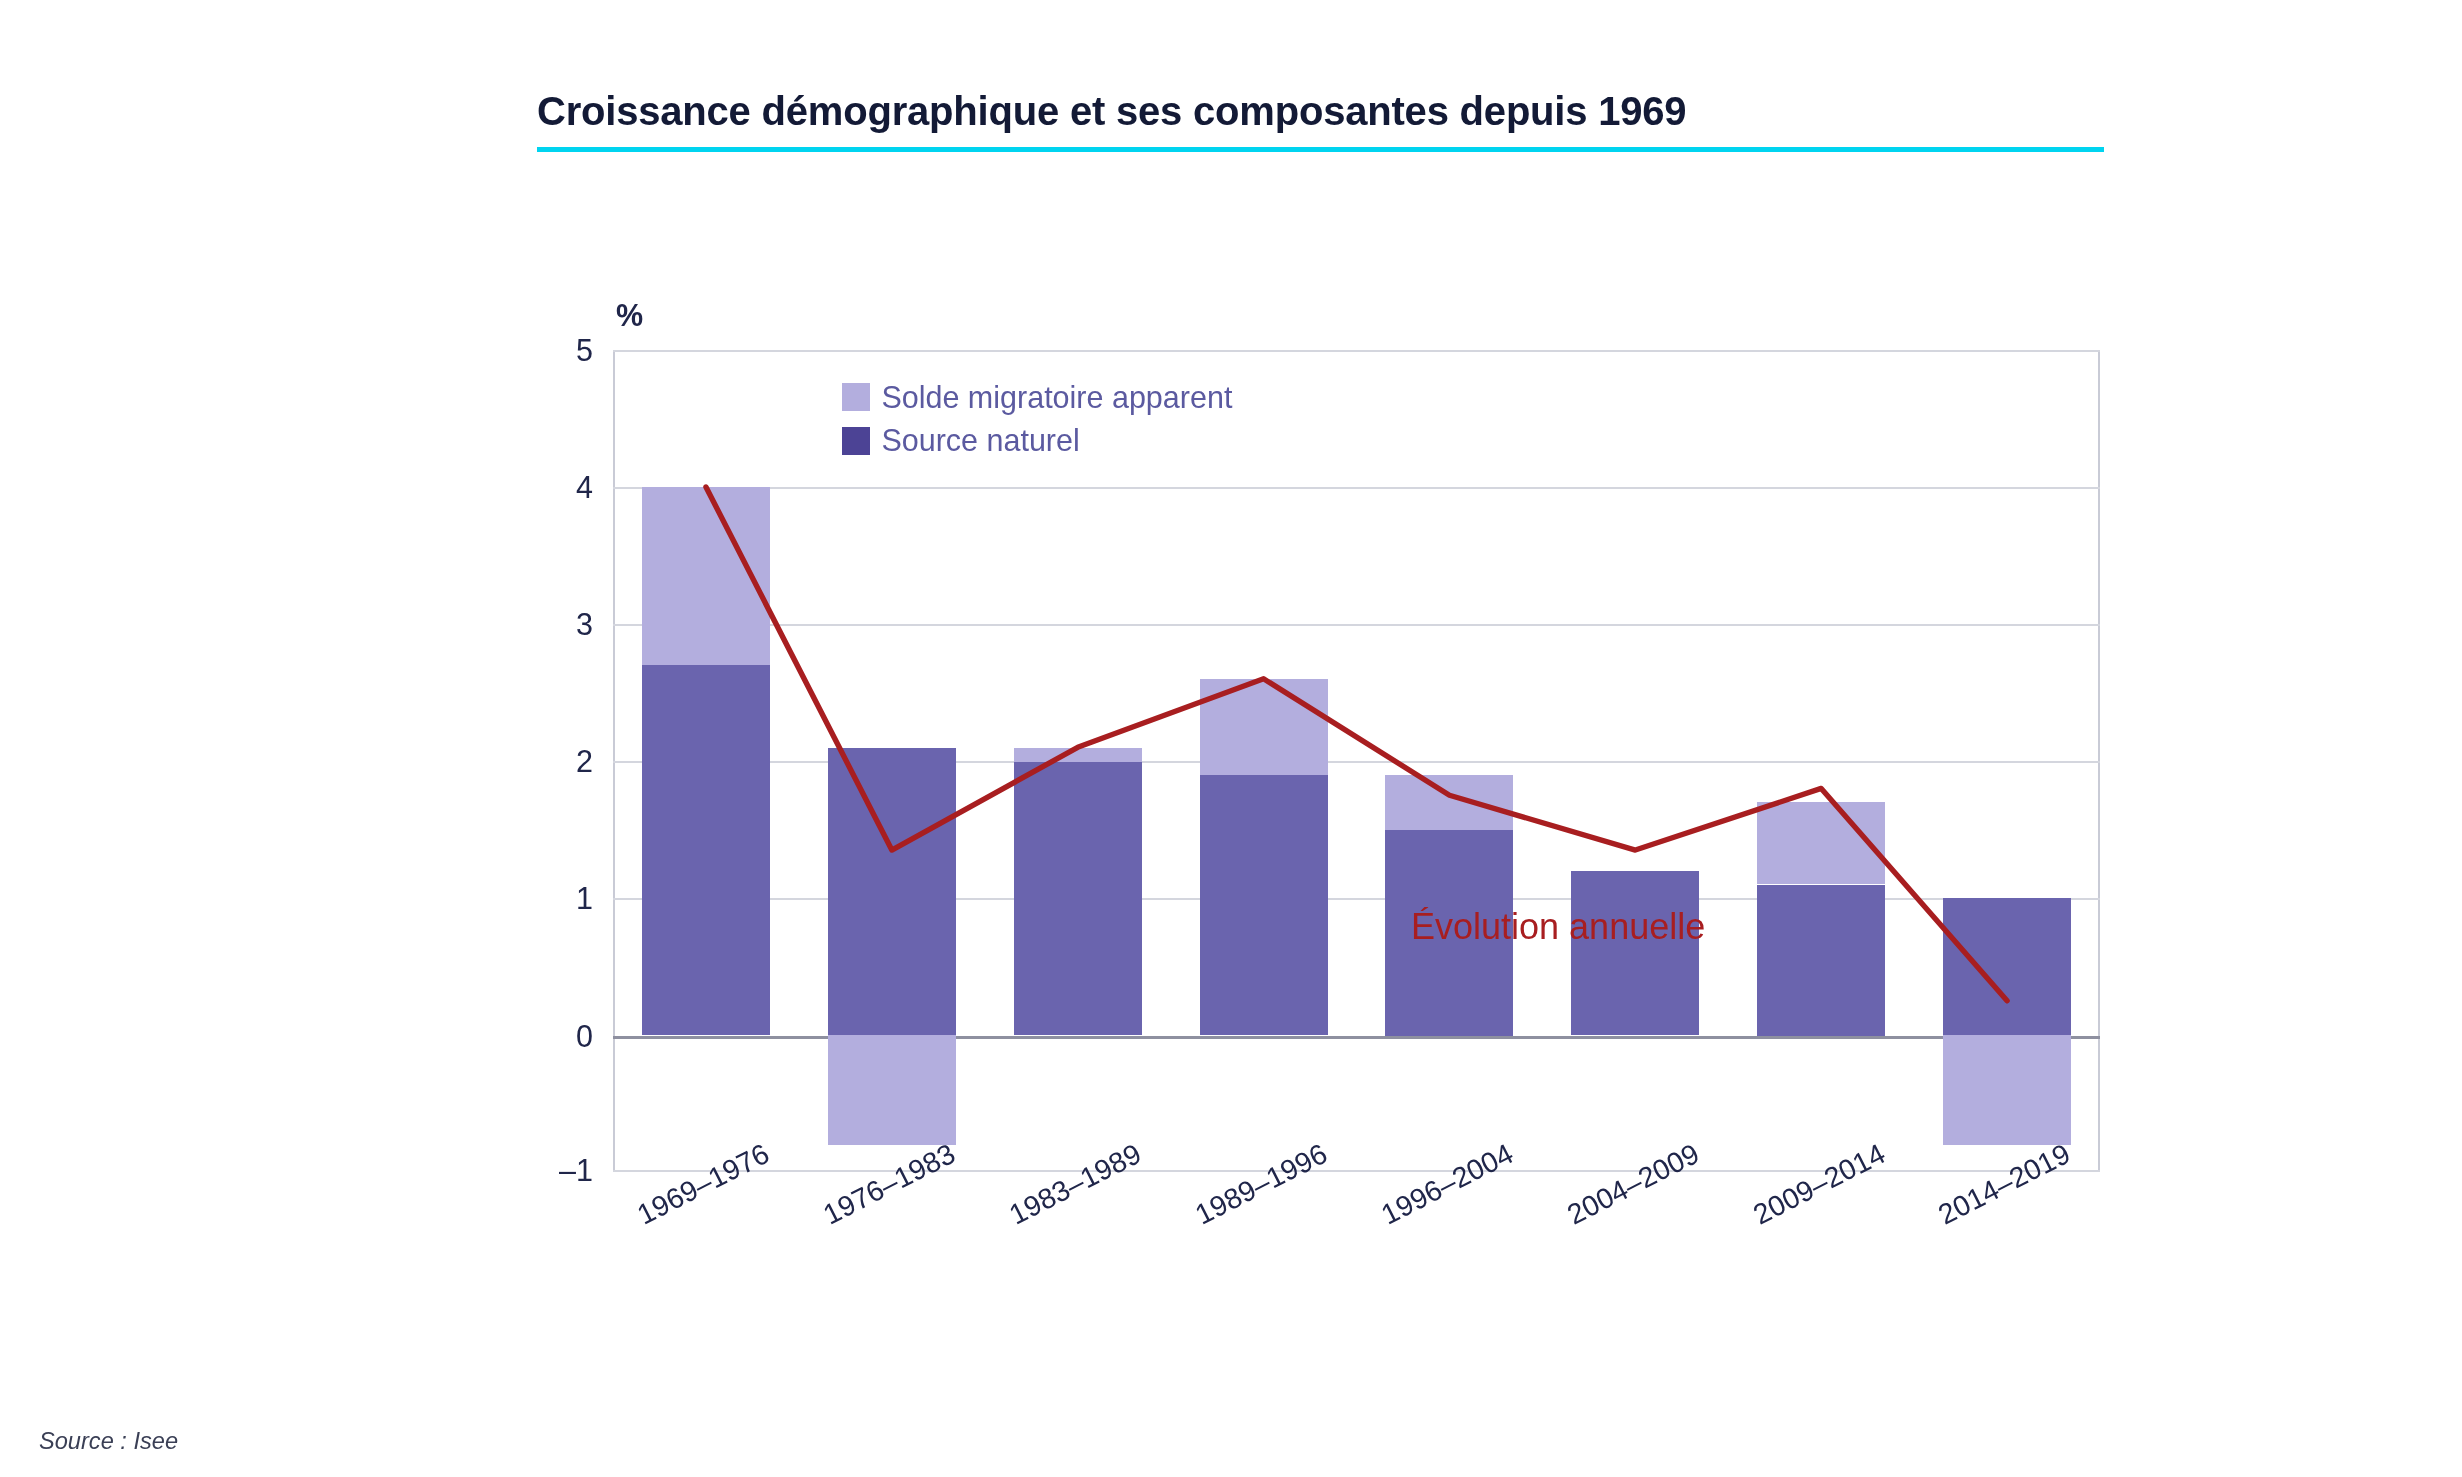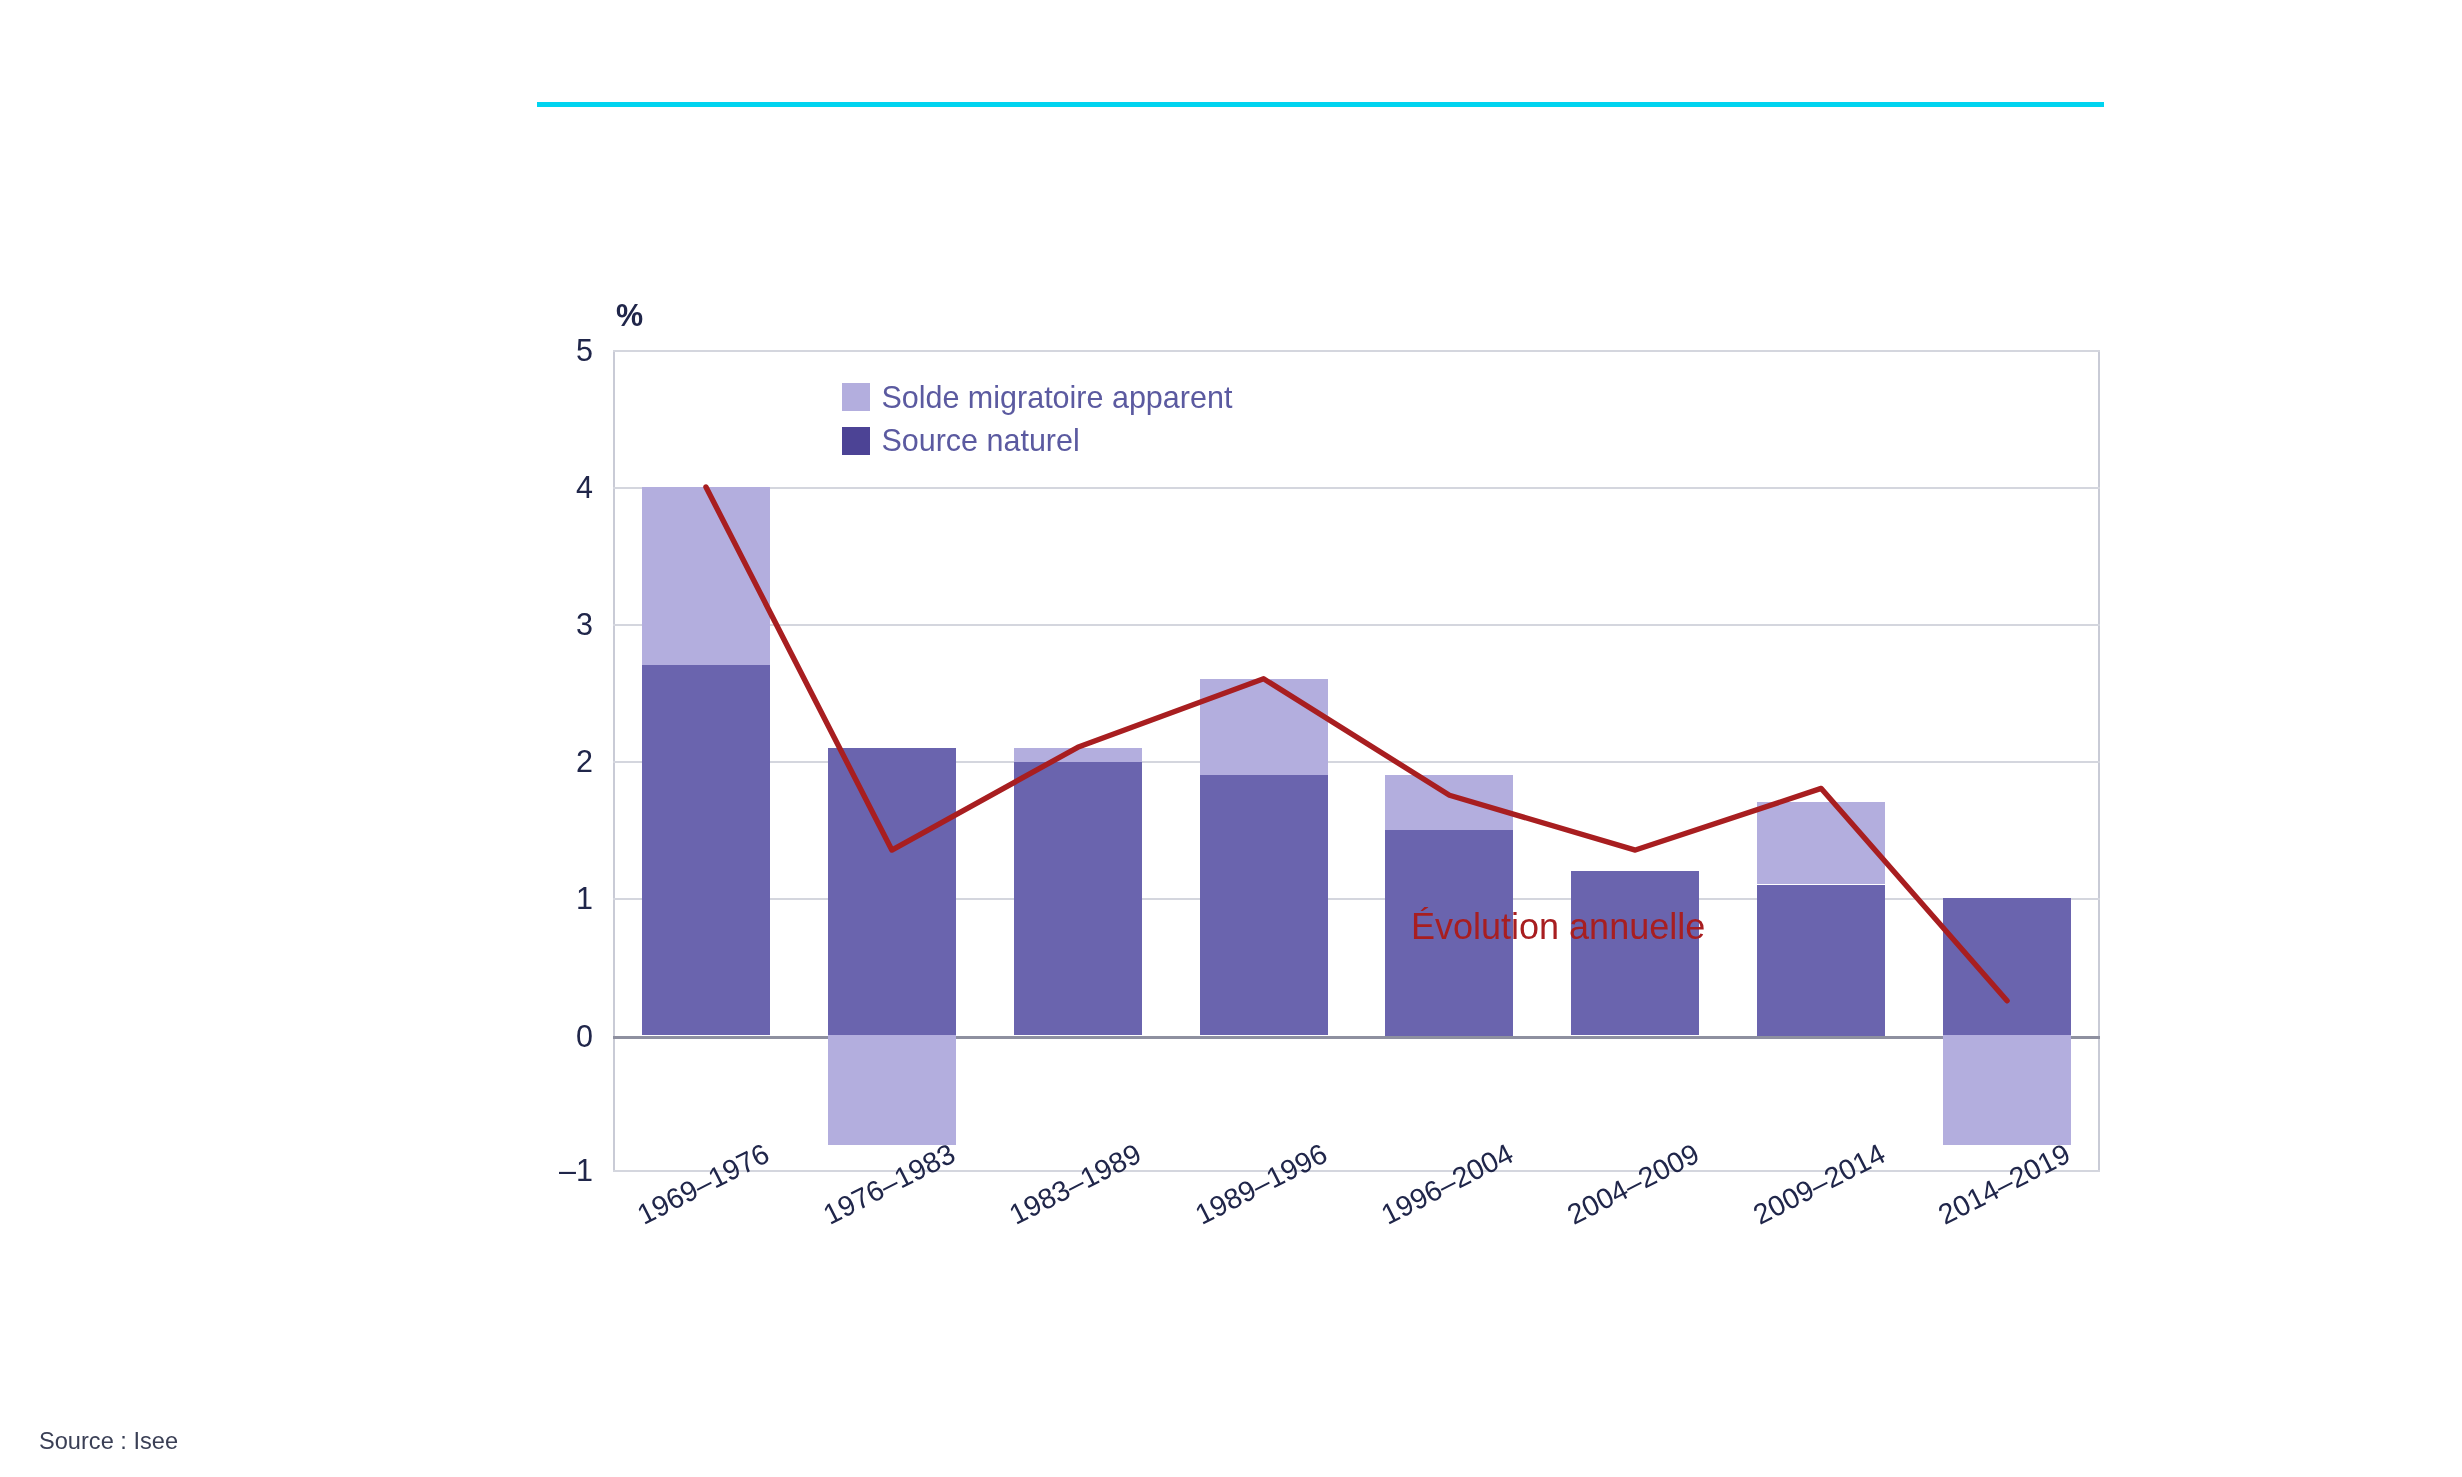--- a/index.html
+++ b/index.html
@@ -160,36 +160,38 @@
     color: #a81e20;
     white-space: nowrap;
   }
 
   
   .source {
     position: absolute;
     left: 39px;
     top: 1428px;
     font-size: 23.6px;
+    font-style: italic;
     color: #3a3f55;
   }
 
   svg.overlay {
     position: absolute;
     left: 0; top: 0;
     width: 1487px;
     height: 822px;
     overflow: visible;
     pointer-events: none;
   }
 </style>
 </head>
 <body>
 
 <div class="title-wrap">
+  <div class="title">Croissance démographique et ses composantes depuis 1969</div>
   <div class="title-rule"></div>
 </div>
 
 <div class="yunit">%</div>
 
 <div class="chart-area">
   <div class="plot">
     <div class="plot-border-left"></div>
     <div class="plot-border-right"></div>
 

